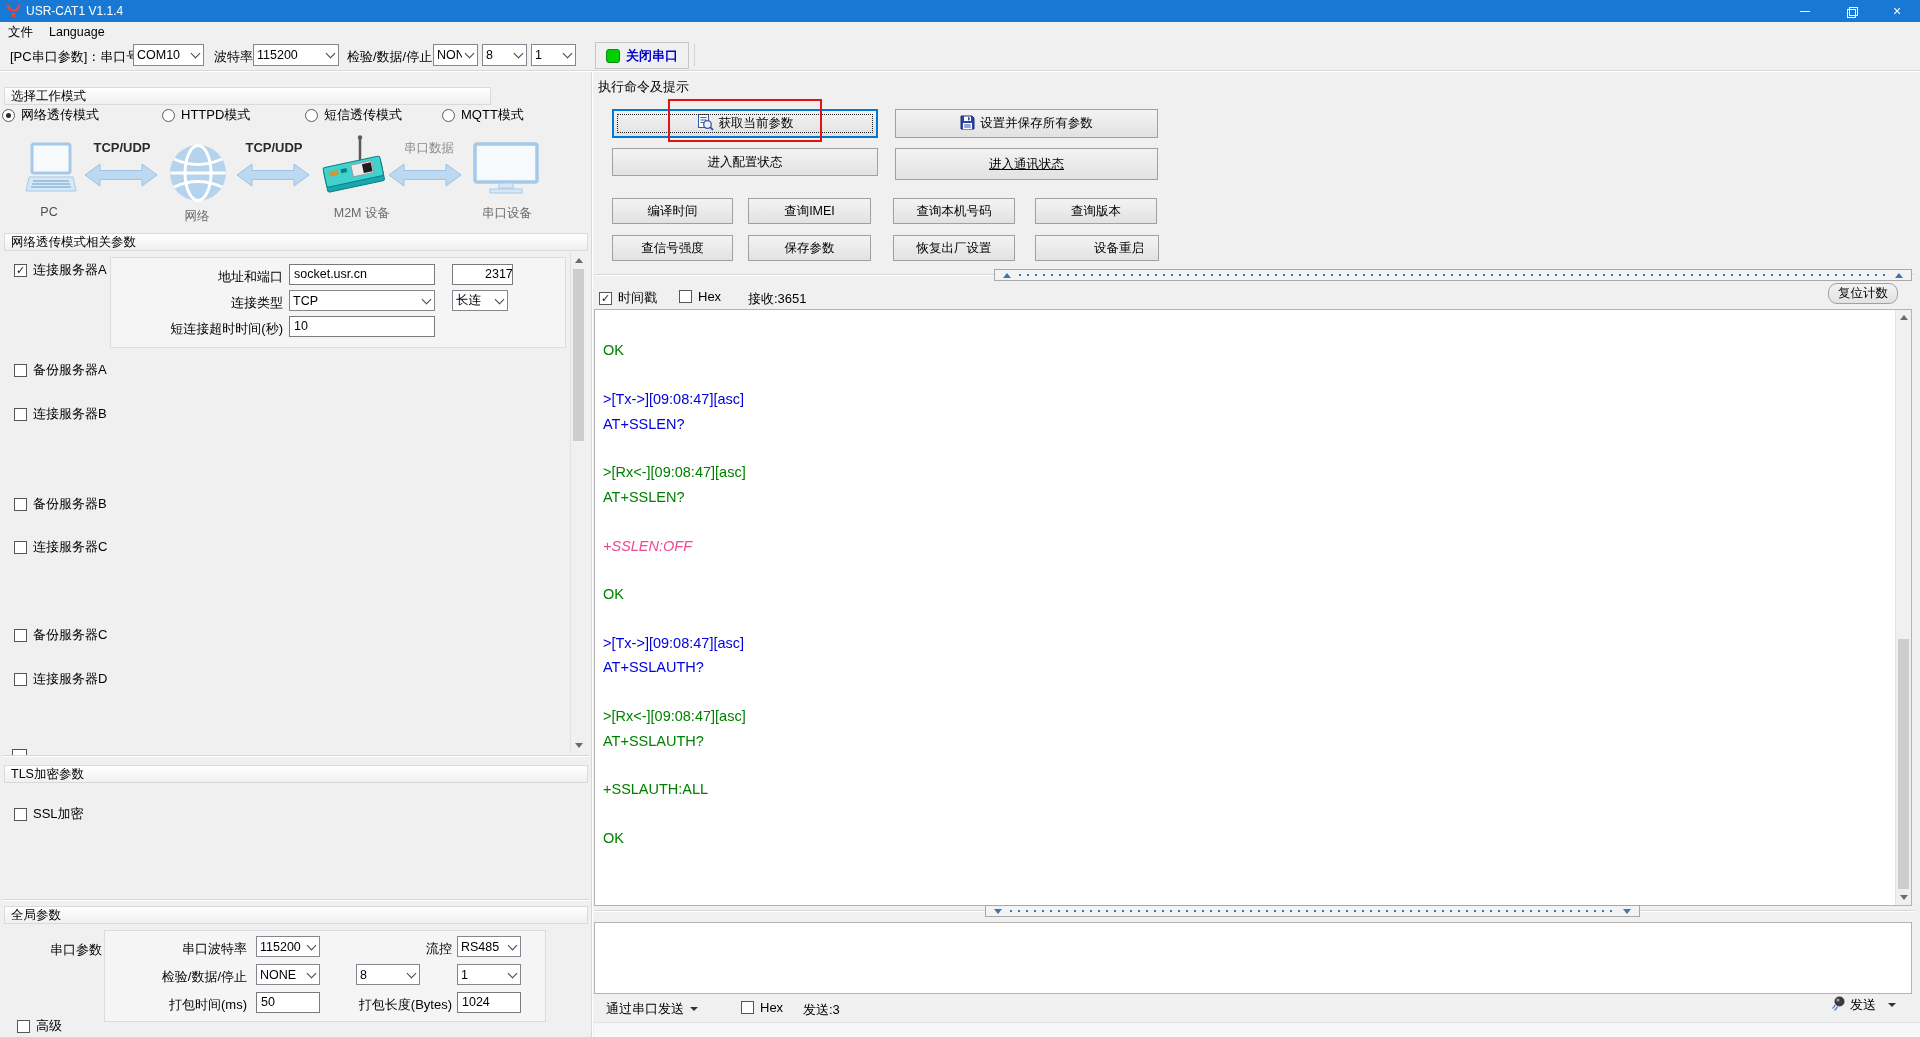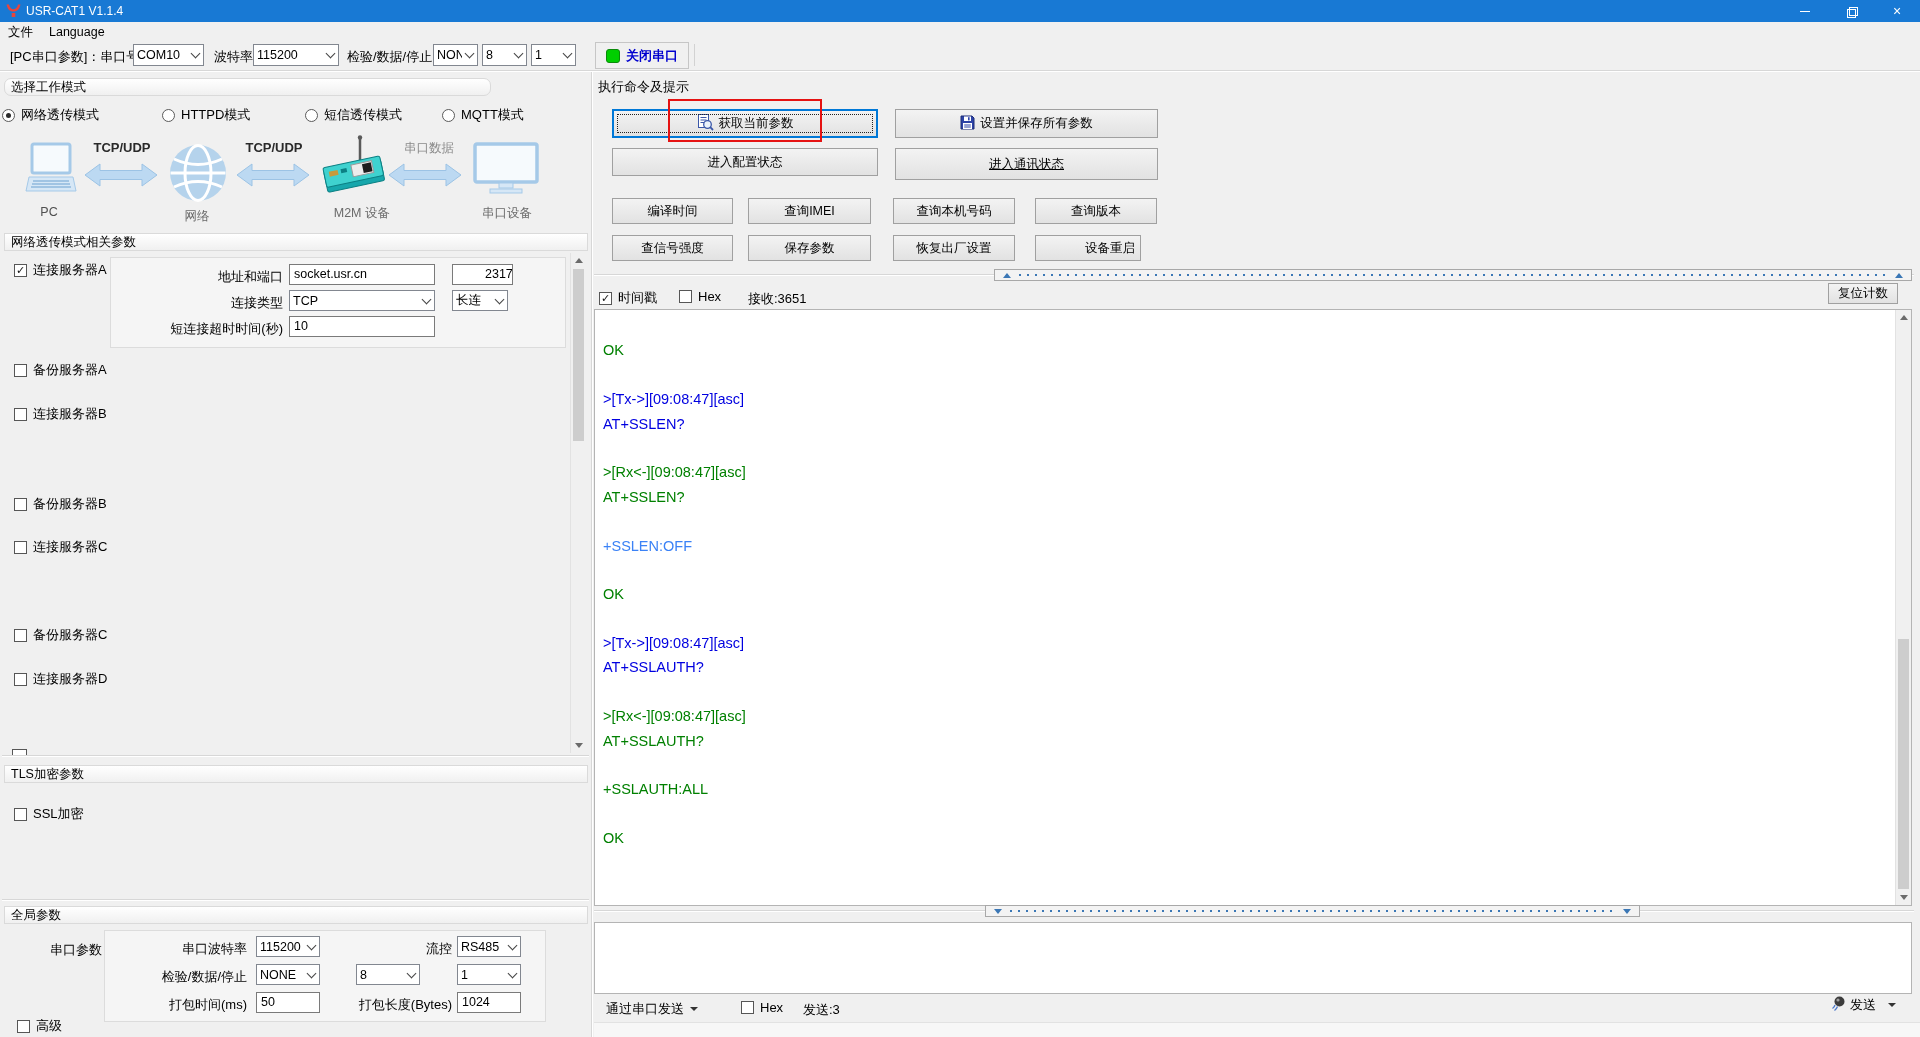--- a/index.html
+++ b/index.html
@@ -128,21 +128,21 @@
         <span class="chev"></span>
       </span>
   </div>
   <div class="abs" style="left:595px;top:42px;width:92px;height:25px;border:1px solid #c6c6c6;display:flex;align-items:center;justify-content:center;gap:6px;">
     <span style="width:12px;height:12px;background:#00cf00;border:1px solid #0a8a0a;border-radius:3px;"></span>
     <span style="font-size:13px;font-weight:bold;color:#0000cf;">关闭串口</span>
   </div>
   <div class="abs" style="left:694px;top:44px;width:1px;height:22px;background:#d2d2d2;"></div>
   <div class="abs groove" style="left:0;top:70px;width:1920px;"></div>
 
-  <div class="abs ghdr" style="left:4px;top:78px;width:487px;border-radius:7px;">选择工作模式</div>
+  <div class="abs ghdr" style="left:4px;top:87px;width:487px;">选择工作模式</div>
   <div class="abs">
       <div class="abs cbrow" style="left: 2px; top: 106px;">
         <span class="radio sel">
           <div></div>
         </span>
                  <span class="lbl">网络透传模式</span>
       </div>
       <div class="abs cbrow" style="left: 162px; top: 106px;">
         <span class="radio ">
           <div></div>
@@ -390,53 +390,53 @@
   <div class="abs btn" style="left:895px;top:148px;width:263px;height:32px;text-decoration:underline;">进入通讯状态</div>
 
   <div>
       <div class="abs btn" style="left: 612px; top: 198px; width: 121px; height: 26px;">编译时间</div>
       <div class="abs btn" style="left: 748px; top: 198px; width: 123px; height: 26px;">查询IMEI</div>
       <div class="abs btn" style="left: 893px; top: 198px; width: 122px; height: 26px;">查询本机号码</div>
       <div class="abs btn" style="left: 1035px; top: 198px; width: 122px; height: 26px;">查询版本</div>
       <div class="abs btn" style="left: 612px; top: 235px; width: 121px; height: 26px;">查信号强度</div>
       <div class="abs btn" style="left: 748px; top: 235px; width: 123px; height: 26px;">保存参数</div>
       <div class="abs btn" style="left: 893px; top: 235px; width: 122px; height: 26px;">恢复出厂设置</div>
-      <div class="abs btn" style="left: 1035px; top: 235px; width: 106px; height: 26px; padding-left: 44px;">设备重启</div>
+      <div class="abs btn" style="left: 1035px; top: 235px; width: 124px; height: 26px; padding-left: 44px;">设备重启</div>
     </div>
 
   <div class="abs groove" style="left:594px;top:274px;width:1320px;"></div>
   <div class="abs handle" style="left:994px;top:269px;width:918px;height:12px;">
     <span class="tri bup"></span>
       <span class="dots"></span>
       <span class="tri bup"></span>
   </div>
 
   <div class="abs cbrow" style="left:599px;top:289px;">
     <span class="cb">✓</span>
     <span class="lbl">时间戳</span>
   </div>
   <div class="abs cbrow" style="left:679px;top:289px;">
     <span class="cb"></span>
     <span class="lbl">Hex</span>
   </div>
   <div class="abs lbl" style="left:748px;top:290px;">接收:3651</div>
-  <div class="abs btn" style="left:1828px;top:283px;width:70px;height:21px;">复位计数</div>
+  <div class="abs btn" style="left:1828px;top:283px;width:70px;height:21px;border-radius:9px;">复位计数</div>
 
   <div class="abs logarea" style="left:594px;top:309px;width:1318px;height:597px;">
     <div class="loglines">
         <div style="color: rgb(0, 128, 0);"></div>
         <div style="color: rgb(0, 128, 0);">OK</div>
         <div style="color: rgb(0, 128, 0);"></div>
         <div style="color: rgb(0, 0, 224);">&gt;[Tx-&gt;][09:08:47][asc]</div>
         <div style="color: rgb(0, 0, 224);">AT+SSLEN?</div>
         <div style="color: rgb(0, 128, 0);"></div>
         <div style="color: rgb(0, 128, 0);">&gt;[Rx&lt;-][09:08:47][asc]</div>
         <div style="color: rgb(0, 128, 0);">AT+SSLEN?</div>
         <div style="color: rgb(0, 128, 0);"></div>
-        <div style="color: #3b82f6;">+SSLEN:OFF</div>
+        <div style="color: #ec4899; font-style: italic;">+SSLEN:OFF</div>
         <div style="color: rgb(0, 128, 0);"></div>
         <div style="color: rgb(0, 128, 0);">OK</div>
         <div style="color: rgb(0, 128, 0);"></div>
         <div style="color: rgb(0, 0, 224);">&gt;[Tx-&gt;][09:08:47][asc]</div>
         <div style="color: rgb(0, 0, 224);">AT+SSLAUTH?</div>
         <div style="color: rgb(0, 128, 0);"></div>
         <div style="color: rgb(0, 128, 0);">&gt;[Rx&lt;-][09:08:47][asc]</div>
         <div style="color: rgb(0, 128, 0);">AT+SSLAUTH?</div>
         <div style="color: rgb(0, 128, 0);"></div>
         <div style="color: rgb(0, 128, 0);">+SSLAUTH:ALL</div>

